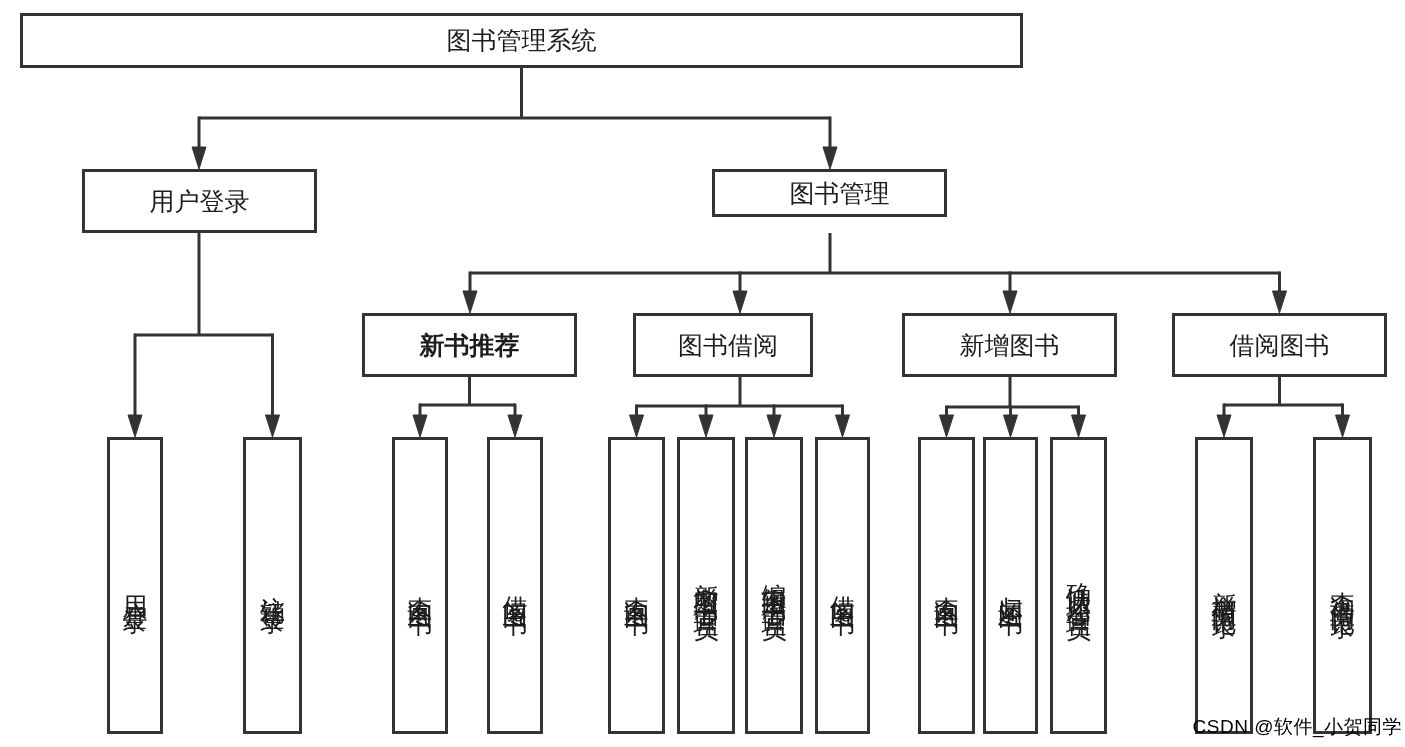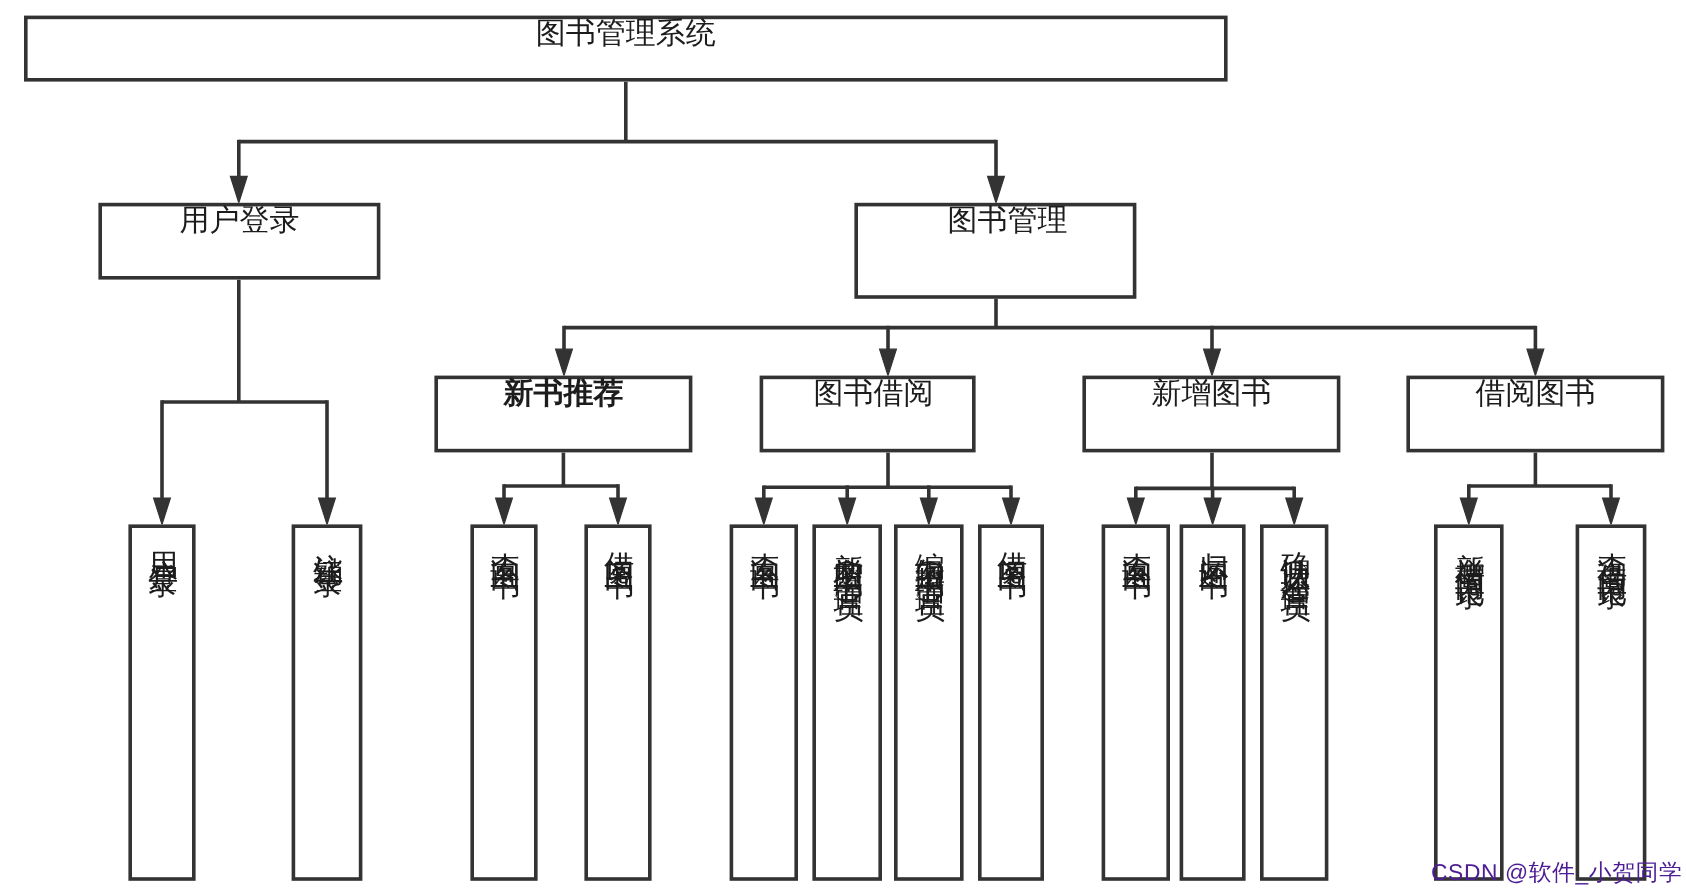--- a/index.html
+++ b/index.html
@@ -16,38 +16,38 @@
     left: 0; top: 0;
     width: 1405px; height: 747px;
     pointer-events: none;
   }
   .node {
     position: absolute;
     box-sizing: border-box;
     background: #ffffff;
     border: 3px solid #333333;
     display: flex;
-    align-items: flex-start;
+    align-items: center;
     justify-content: center;
     color: #1c1c1c;
     font-size: 25px;
     line-height: 1;
     white-space: nowrap;
   }
   .node.v span {
     writing-mode: vertical-lr;
     letter-spacing: 0.2em;
     line-height: 1;
   }
   .watermark {
     position: absolute;
     right: 3px;
     top: 714px;
     font-size: 19px;
-    color: #4c1d95;
+    color: #000000;
     letter-spacing: 0.5px;
   }
 </style>
 </head>
 <body>
 
 <div class="stage">
 
   <svg class="connector-layer" width="1405" height="747" viewBox="0 0 1405 747" xmlns="http://www.w3.org/2000/svg">
     <g stroke="#333333" stroke-width="3" fill="#333333">
@@ -127,21 +127,21 @@
     </g>
   </svg>
 
   <div class="node" style="left:20px; top:13px; width:1003px; height:55px;">
     <span>图书管理系统</span>
   </div>
 
   <div class="node" style="left:82px; top:169px; width:235px; height:64px;">
     <span>用户登录</span>
   </div>
-  <div class="node" style="left:712px; top:169px; width:235px; height:80px;padding-left:20px;">
+  <div class="node" style="left:712px; top:169px; width:235px; height:48px;padding-left:20px;">
     <span>图书管理</span>
   </div>
 
   <div class="node" style="left:362px; top:313px; width:215px; height:64px;font-weight:bold;">
     <span>新书推荐</span>
   </div>
   <div class="node" style="left:633px; top:313px; width:180px; height:64px;padding-left:10px;">
     <span>图书借阅</span>
   </div>
   <div class="node" style="left:902px; top:313px; width:215px; height:64px;">

